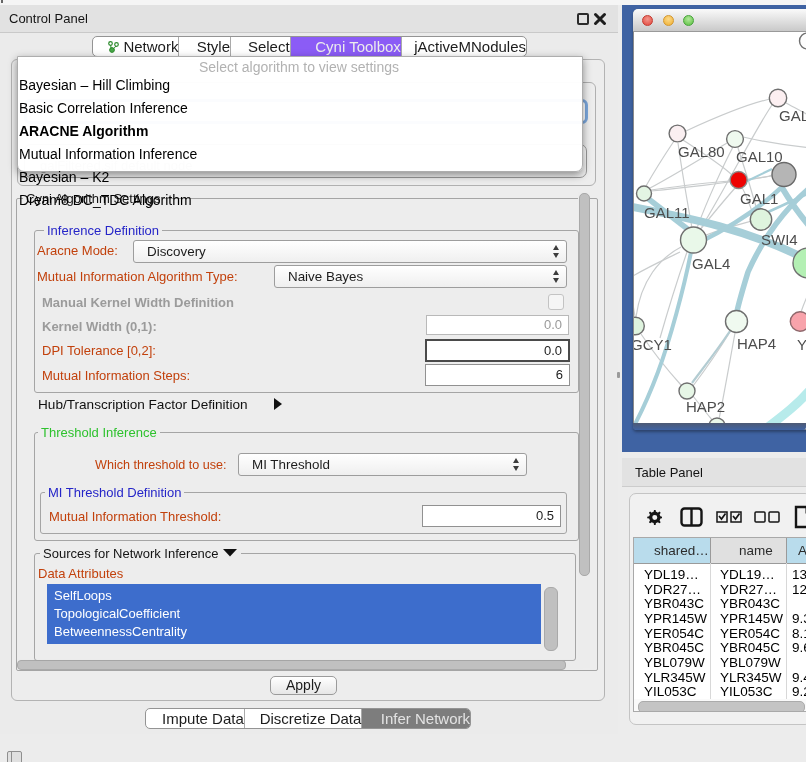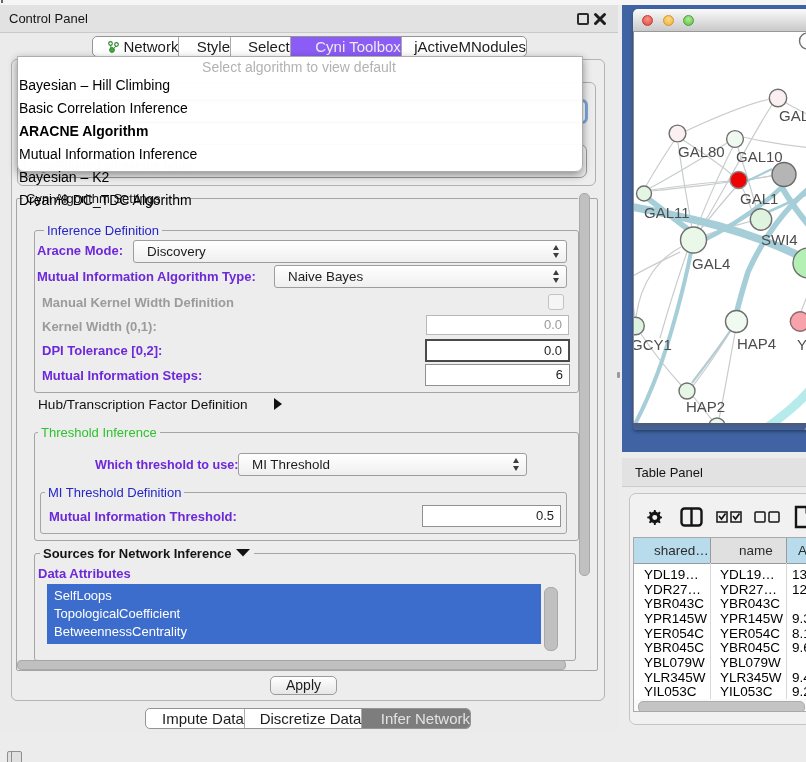--- a/index.html
+++ b/index.html
@@ -1,20 +1,20 @@
 <!DOCTYPE html>
 <html><head><meta charset="utf-8">
 <style>
 html,body{margin:0;padding:0}
 body{width:806px;height:762px;overflow:hidden;position:relative;background:#ececec;
  font-family:"Liberation Sans",sans-serif;font-size:13px;color:#1d1d1d;}
 .a{position:absolute}
 .b{font-weight:bold}
 .nw{white-space:nowrap}
-.lbl{position:absolute;font-size:13px;font-weight:bold;color:#6d28d9;white-space:nowrap}
+.lbl{position:absolute;font-size:13px;font-weight:normal;color:#c2410c;white-space:nowrap}
 .glbl{position:absolute;font-size:13px;font-weight:bold;color:#9b9b9b;white-space:nowrap}
 .grp{position:absolute;border:1px solid #a5a5a5;border-radius:3px}
 .gt{position:absolute;top:-8px;background:#ededed;padding:0 3px;font-size:13px;white-space:nowrap;line-height:15px}
 .fld{position:absolute;background:#fff;border:1px solid #919191;font-size:13px;text-align:right;padding-right:6px;box-sizing:border-box}
 .combo{position:absolute;background:linear-gradient(#ffffff,#efefef);border:1px solid #9d9d9d;border-radius:3px;box-sizing:border-box;font-size:13px}
 .combo .t{position:absolute;left:13px;top:3px;white-space:nowrap;font-size:13.4px}
 .spin{position:absolute;right:7px;top:4px}
 .up{width:0;height:0;border-left:3.5px solid transparent;border-right:3.5px solid transparent;border-bottom:5px solid #3c3c3c;margin-bottom:2.5px}
 .dn{width:0;height:0;border-left:3.5px solid transparent;border-right:3.5px solid transparent;border-top:5px solid #3c3c3c}
 .seg{position:absolute;display:flex;background:#fff;border:1px solid #949494;border-radius:5px;overflow:hidden;box-sizing:border-box}
@@ -114,21 +114,21 @@
     </div>
   </div>
 
 <div class="grp" style="left:40px;top:492px;width:525px;height:40px">
   <span class="gt" style="left:4px;color:#2525c8">MI Threshold Definition</span>
 </div>
 <div class="lbl" style="left:49px;top:509px">Mutual Information Threshold:</div>
 <div class="fld" style="left:422px;top:505px;width:139px;height:22px;line-height:20px">0.5</div>
 
 <div class="grp" style="left:34px;top:553px;width:540px;height:106px">
-  <span class="gt" style="left:5px;color:#141414;font-weight:bold">Sources for Network Inference <svg width="16" height="9" viewBox="0 0 16 9" style="vertical-align:1px">
+  <span class="gt" style="left:5px;color:#141414;font-weight:normal">Sources for Network Inference <svg width="16" height="9" viewBox="0 0 16 9" style="vertical-align:1px">
         <path d="M1 1 L15 1 L8 8.5 Z" fill="#111"></path>
       </svg></span>
 </div>
 <div class="lbl" style="left:38px;top:566px">Data Attributes</div>
 <div class="a" style="left:47px;top:584px;width:494px;height:60px;background:#3d6dcc;color:#fff;font-size:13px;overflow:hidden">
   <div style="padding:3px 0 0 7px;line-height:17.8px">SelfLoops<br>TopologicalCoefficient<br>BetweennessCentrality<br>gal4RGexp</div>
 </div>
 <div class="thumbv" style="left:544px;top:587px;width:12px;height:62px;border-radius:6px"></div>
 
 <div class="a" style="left:270px;top:676px;width:67px;height:19px;background:linear-gradient(#ffffff,#e6e6e6);border:1px solid #9b9b9b;border-radius:5px;box-sizing:border-box;text-align:center;line-height:17px;font-size:14px">Apply</div>
@@ -138,21 +138,21 @@
  <div style="width:118px">Discretize Data</div>
  <div class="sel" style="width:109px;background:#7d7d7d;color:#e3e3e3">Infer Network</div>
 </div>
 
 <div class="a" style="left:7px;top:751px;width:13px;height:11px;border:1px solid #8f8f8f;border-radius:2px;background:#e0e0e0"></div>
 <div class="a" style="left:11px;top:751px;width:1px;height:11px;background:#8f8f8f"></div>
 
 <div class="a" style="left:617px;top:372px;width:3px;height:6px;background:#9a9a9a;border-radius:1px"></div>
 
 <div class="a" style="left:17px;top:56px;width:564px;height:114px;background:rgba(255,255,255,0.97);border:1px solid #adadad;border-radius:0 0 7px 7px;box-shadow:0 3px 9px rgba(0,0,0,0.42);z-index:50"></div>
-<div class="a nw" style="left:0;top:59px;width:598px;text-align:center;font-size:14px;color:#b2b2b2;z-index:51">Select algorithm to view default</div>
+<div class="a nw" style="left:0;top:59px;width:598px;text-align:center;font-size:14px;color:#b2b2b2;z-index:51">Select algorithm to view settings</div>
 <div class="a nw" style="left:19px;top:74px;font-size:14px;line-height:23px;color:#000;z-index:51">Bayesian – Hill Climbing<br>Basic Correlation Inference<br><span class="b">ARACNE Algorithm</span><br>Mutual Information Inference<br>Bayesian – K2<br>Dream8 DC_TDC Algorithm</div>
 
 <div class="a" style="left:622px;top:5px;width:184px;height:447px;background:#3f63a3"></div>
 
 <div class="a" style="left:633px;top:9px;width:179px;height:421px;background:#fff;border-radius:5px 5px 4px 4px;box-shadow:0 2px 3px rgba(30,40,60,0.55);border:1px solid #8a8a8a;box-sizing:border-box"></div>
 <div class="a" style="left:633px;top:9px;width:179px;height:22px;background:linear-gradient(#fafafa,#c9c9c9);border-radius:5px 5px 0 0;border-bottom:1px solid #9a9a9a"></div>
 <div class="a" style="left:642px;top:15px;width:11px;height:11px;border-radius:6px;background:radial-gradient(circle at 50% 35%,#f2968c,#e2443a);border:1px solid #c33b31;box-sizing:border-box"></div>
 <div class="a" style="left:663px;top:15px;width:11px;height:11px;border-radius:6px;background:radial-gradient(circle at 50% 35%,#fcd989,#efaf30);border:1px solid #d3972f;box-sizing:border-box"></div>
 <div class="a" style="left:683px;top:15px;width:11px;height:11px;border-radius:6px;background:radial-gradient(circle at 50% 35%,#b3e89b,#59bf3f);border:1px solid #47a33b;box-sizing:border-box"></div>
 

